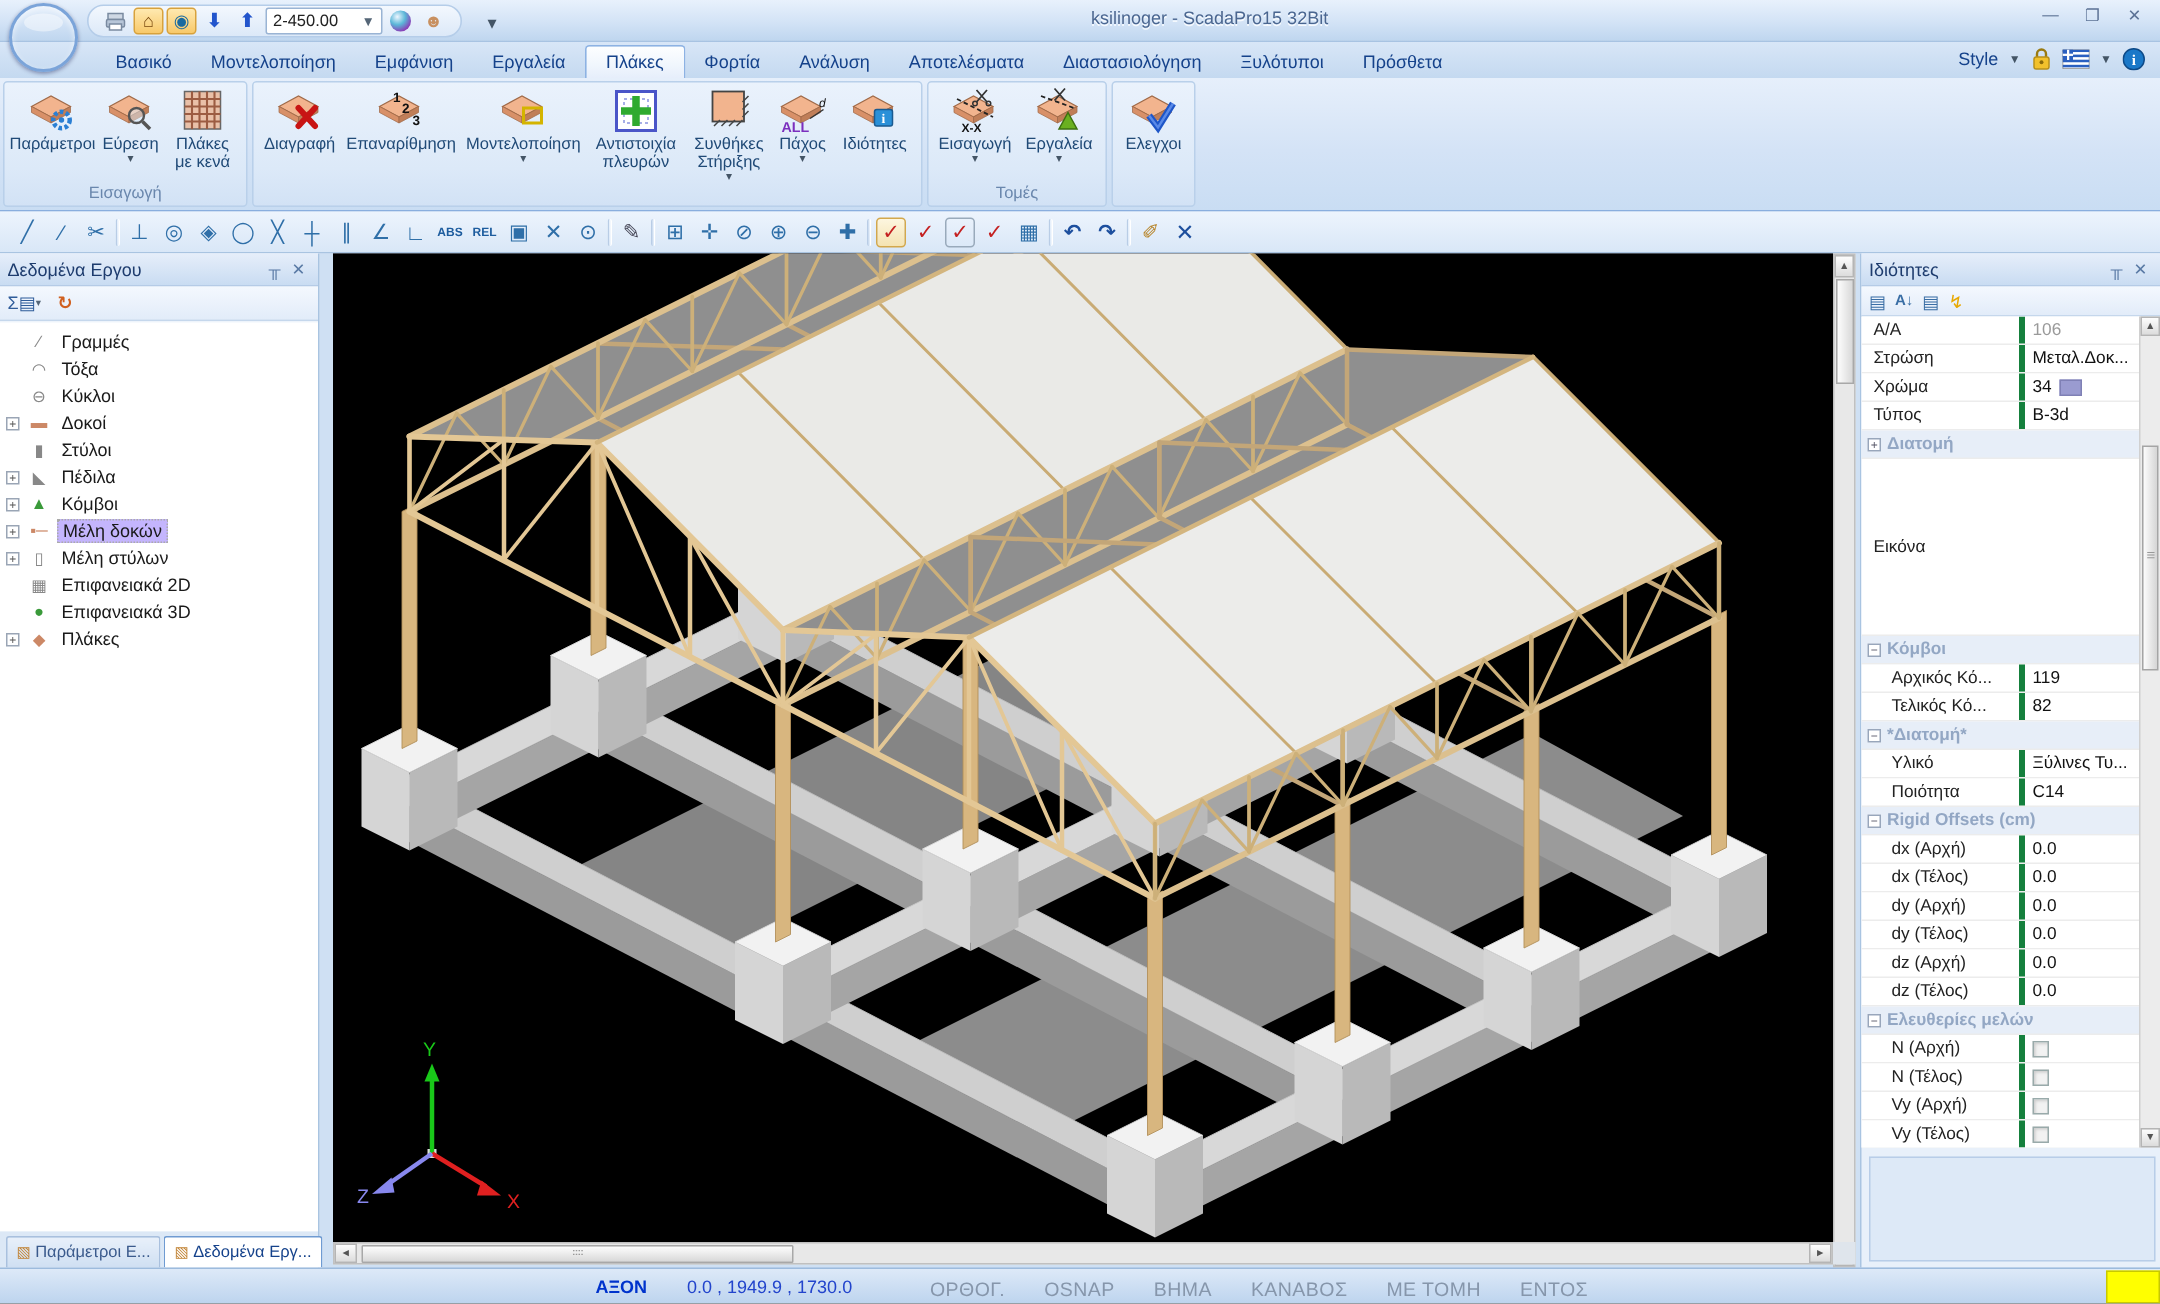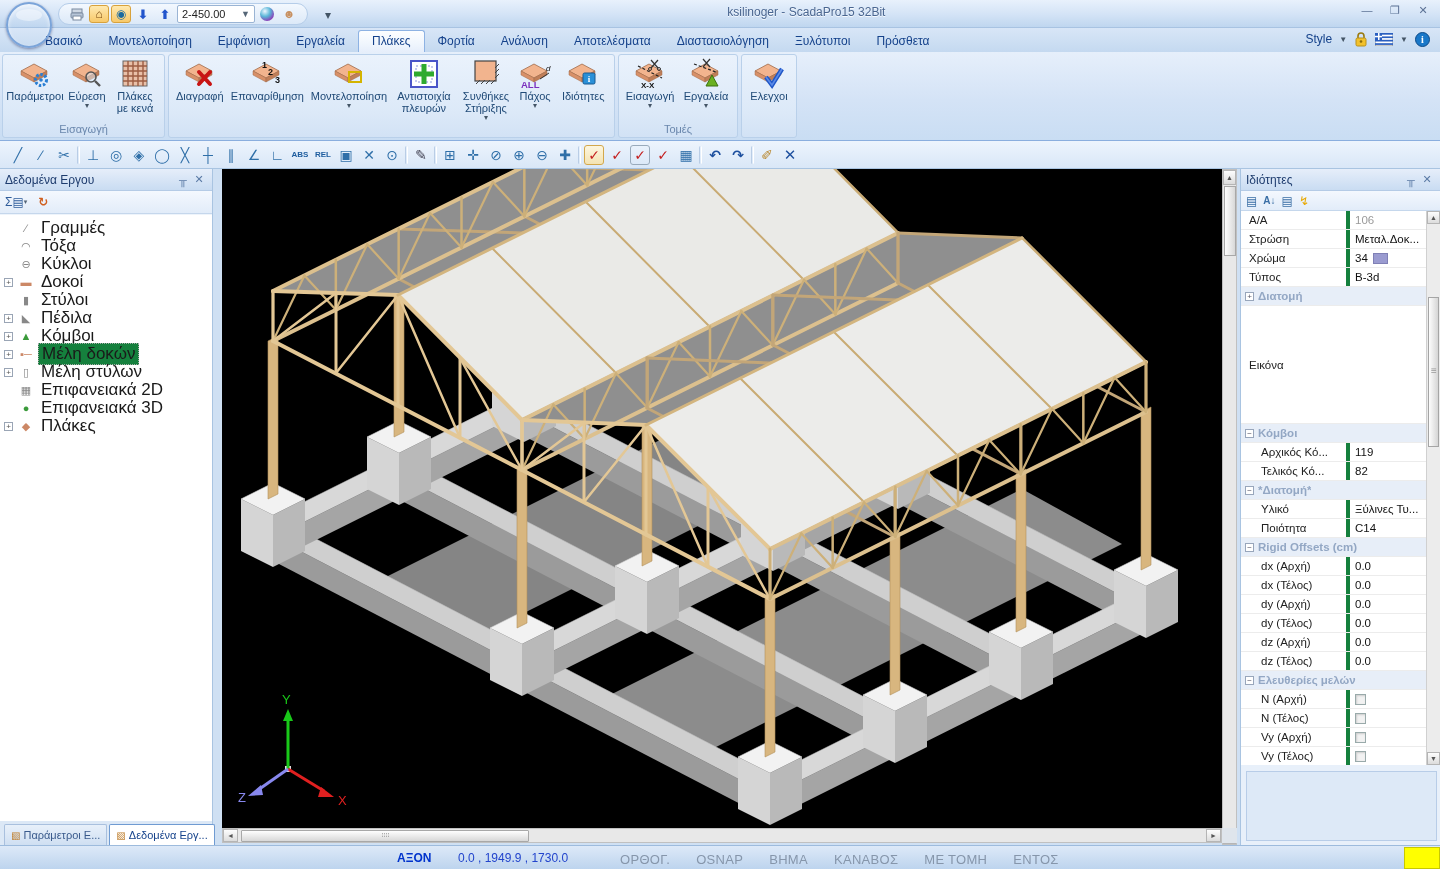--- a/index.html
+++ b/index.html
@@ -27,21 +27,21 @@
   .qcombo .car { color:#567; font-size:9px; }
   .sphere { width:14px; height:14px; border-radius:50%;
     background:radial-gradient(circle at 35% 30%, #eef6ff, #5bb7d8 40%, #8a3fb8 75%, #4a1a70); }
   .title-text { position:absolute; left:56%; top:5px; transform:translateX(-50%);
     color:#4a6690; font-size:12px; text-shadow:0 1px 0 rgba(255,255,255,.8); }
   .winbtns { position:absolute; right:8px; top:4px; display:flex; gap:10px; color:#5d7396; font-size:11px; }
   .winbtns span { width:18px; text-align:center; }
 
   
   .tabrow { position:absolute; left:0; top:28px; width:1440px; height:24px;
-    background:linear-gradient(#d8e6f7,#c4d9f0); display:flex; align-items:flex-end; padding-left:32px; }
+    background:linear-gradient(#d8e6f7,#c4d9f0); display:flex; align-items:flex-end; padding-left:64px; }
   .rtab { padding:3px 13px 4px; color:#15428b; font-size:12px; white-space:nowrap; cursor:default; }
   .rtab.active { background:linear-gradient(#fdfeff,#f0f6fd 60%,#e6eefb);
     border:1px solid #8db2e3; border-bottom:none; border-radius:3px 3px 0 0; font-weight:normal; }
   .tabrow-right { position:absolute; right:10px; top:31px; display:flex; align-items:center; gap:7px; color:#15428b; }
   .tabrow-right .car { font-size:8px; color:#456; }
 
   
   .ribbon { position:absolute; left:0; top:52px; width:1440px; height:89px;
     background:linear-gradient(#e6effb,#d4e3f6 55%,#c9ddf3); border-bottom:1px solid #8aaede; padding:2px 2px 0 2px; display:flex; gap:3px; }
   .rgroup { height:84px; background:linear-gradient(#eaf2fc,#dcE9f8 70%,#d2e2f5);
@@ -83,22 +83,22 @@
     display:flex; align-items:center; gap:4px; padding-left:4px; }
   .ltool { height:18px; min-width:22px; display:flex; align-items:center; justify-content:center;
     font-size:12px; color:#2f5c9a; border:1px solid transparent; border-radius:2px; }
   .ltool.orange { color:#d06020; font-weight:bold; }
   .tree { position:absolute; left:0; top:46px; width:212px; bottom:24px; background:#fff; overflow:hidden; padding-top:4px; }
   .trow { height:18px; display:flex; align-items:center; padding-left:4px; }
   .texp { width:9px; height:9px; margin-right:4px; font-size:8px; line-height:7px; text-align:center; color:#555; }
   .texp:not(:empty) { border:1px solid #9aa5b5; background:#fff; }
   .tico { width:18px; text-align:center; font-size:11px; color:#7a8699; margin-right:3px; }
   .tico.green { color:#3a9a3a; } .tico.tan { color:#cc8866; } .tico.gray { color:#888; }
-  .tlabel { font-size:17px; color:#1a1a1a; padding:0 3px; }
-  .trow.selected .tlabel { background:#15803d; border:1px dotted #aaa; }
+  .tlabel { font-size:12px; color:#1a1a1a; padding:0 3px; }
+  .trow.selected .tlabel { background:#c4b5fd; border:1px dotted #aaa; }
   .ltabs { position:absolute; left:0; bottom:0; width:212px; height:24px; background:#dce8f6;
     display:flex; align-items:flex-end; padding-left:4px; gap:2px; }
   .ltab { height:21px; display:flex; align-items:center; gap:3px; padding:0 6px; font-size:11px;
     color:#3a5a8c; background:linear-gradient(#e8f0fa,#cfdff2); border:1px solid #a9c0de; border-bottom:none; border-radius:2px 2px 0 0; white-space:nowrap; }
   .ltab.active { background:#fff; color:#15428b; border-color:#6f9bd2; }
   .ltab .lti { color:#c08030; font-size:10px; }
 
   
   .viewport { position:absolute; left:222px; top:169px; width:1000px; height:659px; background:#000; }
   .viewport svg { display:block; }

